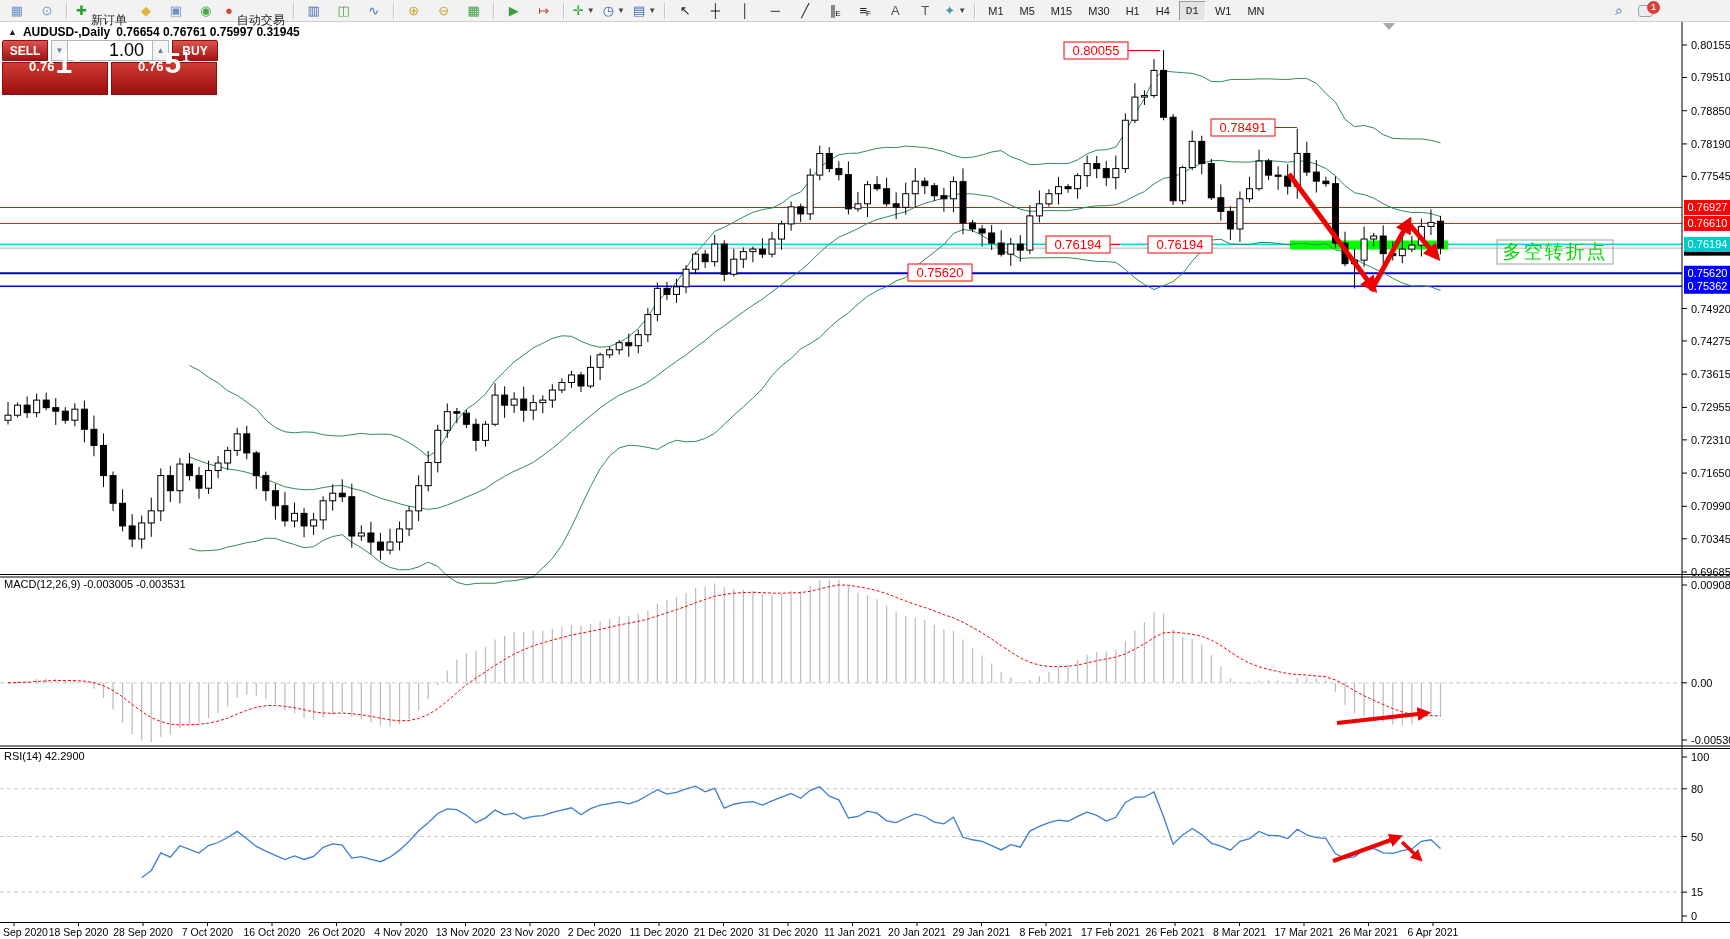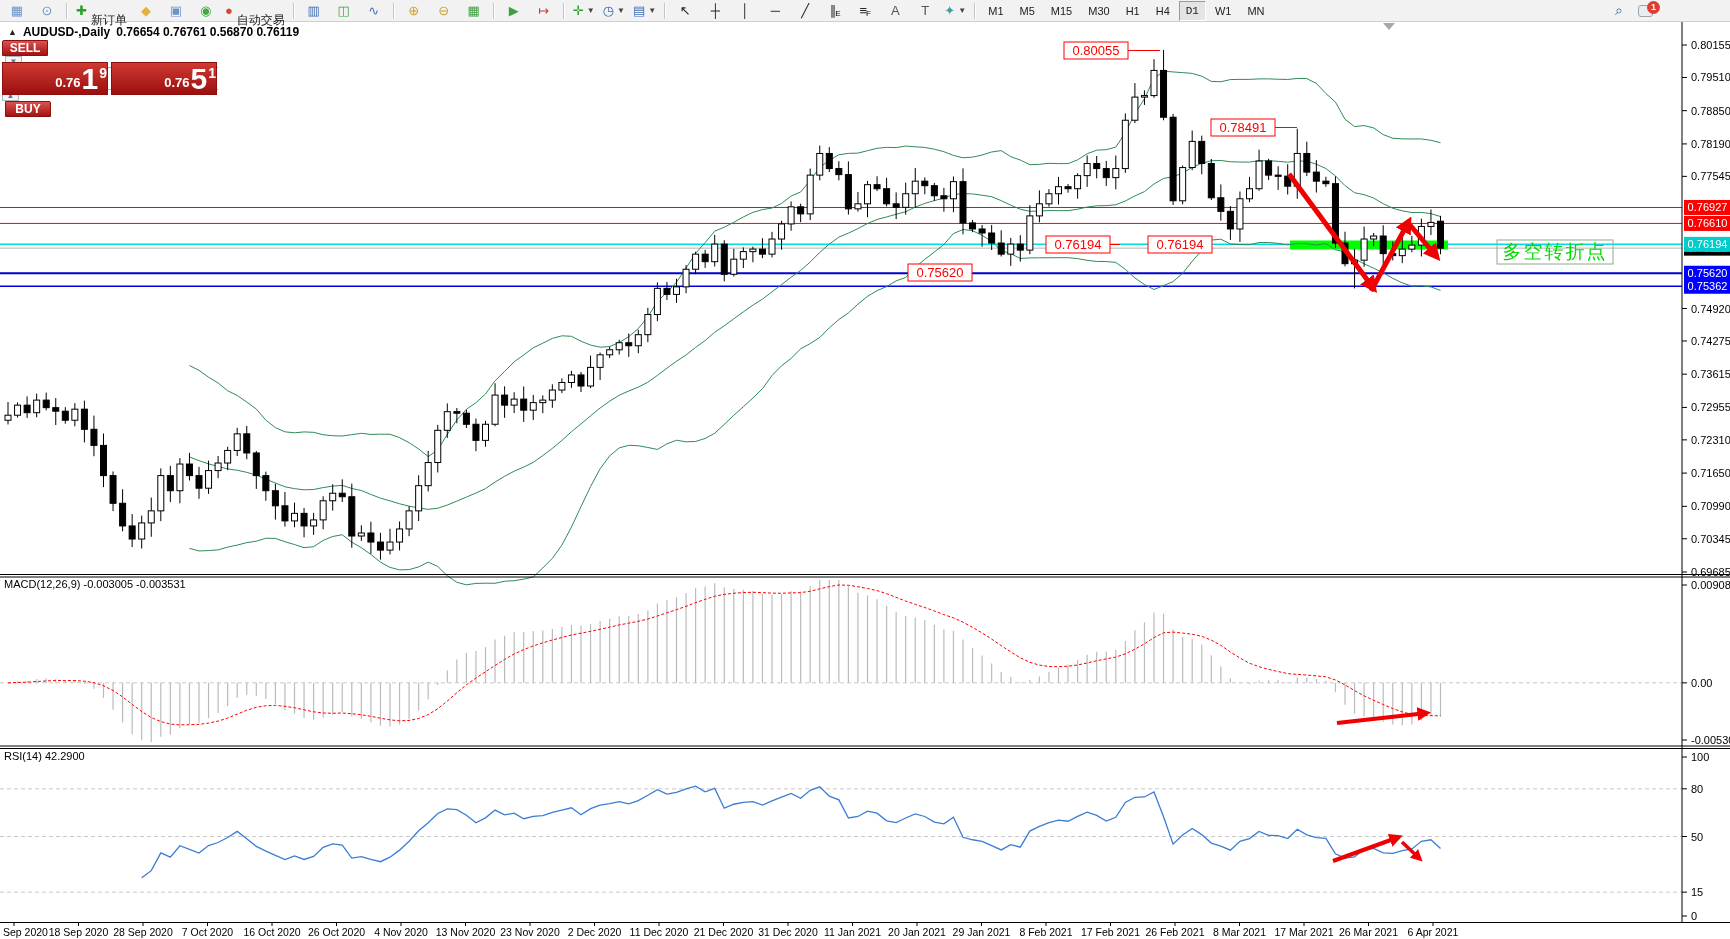--- a/index.html
+++ b/index.html
@@ -20,32 +20,32 @@
   #tb-right{margin-left:auto;display:flex;align-items:center;margin-right:74px;}
   .chatwrap{position:relative;width:22px;height:20px;display:flex;align-items:center;justify-content:center;}
   .bubble{width:13px;height:10px;border:1.5px solid #9aa4ad;border-radius:3px;background:#e8edf2;}
   .chatbadge{position:absolute;right:-4px;top:0px;width:13px;height:13px;border-radius:50%;
     background:#e03c31;color:#fff;font-size:9px;display:flex;align-items:center;justify-content:center;font-weight:bold;}
   
   #ohlc-header{position:absolute;left:8px;top:25px;font-size:12px;color:#000;display:flex;align-items:center;gap:6px;}
   #ohlc-header .tri{font-size:9px;color:#222;}
   #ohlc-header b{font-weight:bold;text-align:right;}
   #quote-panel{position:absolute;left:2px;top:40px;width:216px;}
-  #qp-row1{display:flex;height:21px;flex-direction:column;}
+  #qp-row1{display:flex;height:21px;}
   .qbtn{background:linear-gradient(#d9534f,#a51212);color:#fff;font-size:12px;font-weight:bold;
     display:flex;align-items:center;justify-content:center;border:1px solid #8c1010;box-sizing:border-box;}
   #sell-btn{width:46px;border-radius:2px 0 0 0;}
   #buy-btn{width:46px;margin-left:3px;border-radius:0 2px 0 0;}
   .spin{width:17px;background:#f4f4f4;border:1px solid #aeb6bf;color:#5b7ba6;font-size:8px;
     display:flex;align-items:center;justify-content:center;box-sizing:border-box;}
   #vol-box{flex:1;background:#fff;border:1px solid #aeb6bf;border-left:none;border-right:none;
     font-size:18px;color:#000;display:flex;align-items:center;justify-content:flex-end;padding-right:8px;box-sizing:border-box;}
   #qp-row2{display:flex;margin-top:1px;}
   .pricebox{width:106px;height:33px;background:linear-gradient(#cf3a32,#9c0f0f);border:1px solid #8c1010;
-    color:#fff;display:flex;align-items:flex-end;justify-content:flex-end;padding-bottom:1px;box-sizing:border-box;}
+    color:#fff;display:flex;align-items:flex-end;justify-content:center;padding-bottom:17px;box-sizing:border-box;}
   .pricebox + .pricebox{margin-left:3px;}
   .p-small{font-size:13px;font-weight:bold;margin-bottom:3px;}
   .p-big{font-size:30px;font-weight:bold;line-height:0.95;margin:0 1px;}
   .p-sup{font-size:14px;font-weight:bold;margin-bottom:12px;}
   svg text{font-family:"Liberation Sans",sans-serif;}
 </style>
 </head>
 <body>
 
 <div id="app">
@@ -773,21 +773,21 @@
       <text x="1304" y="935.5" font-size="10.5" fill="#000" text-anchor="middle">17 Mar 2021</text>
       <line x1="1368.5" y1="922.5" x2="1368.5" y2="926" stroke="#000" stroke-width="1"></line>
       <text x="1368.5" y="935.5" font-size="10.5" fill="#000" text-anchor="middle">26 Mar 2021</text>
       <line x1="1433" y1="922.5" x2="1433" y2="926" stroke="#000" stroke-width="1"></line>
       <text x="1433" y="935.5" font-size="10.5" fill="#000" text-anchor="middle">6 Apr 2021</text>
     </svg>
 
   <div id="ohlc-header">
     <span class="tri">▲</span>
     <b>AUDUSD-,Daily</b>
-    <b>0.76654 0.76761 0.56870 0.76119</b>
+    <b>0.76654 0.76761 0.75997 0.31945</b>
   </div>
 
   <div id="quote-panel">
     <div id="qp-row1">
       <div id="sell-btn" class="qbtn">SELL</div>
       <div class="spin" style="margin-left:3px">▼</div>
       <div id="vol-box">1.00</div>
       <div class="spin">▲</div>
       <div id="buy-btn" class="qbtn">BUY</div>
     </div>

